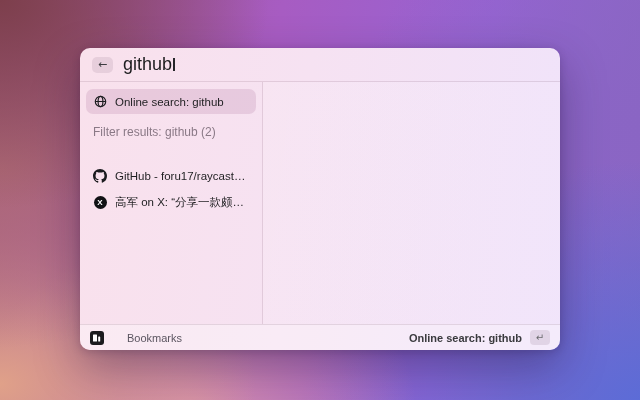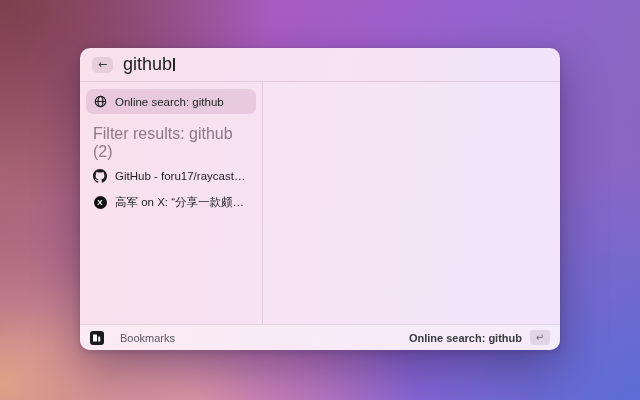--- a/index.html
+++ b/index.html
@@ -43,28 +43,28 @@
     padding:0 7px;color:#1f1f21;font-size:11.5px;white-space:nowrap;overflow:hidden;
   }
   .row.selected{background:rgba(151,78,128,.16);}
   .row + .row{margin-top:2px;}
   .row .ic{width:14px;height:14px;flex:0 0 14px;display:flex;align-items:center;justify-content:center;}
   .x-circle{
     width:13px;height:13px;border-radius:50%;background:#111114;color:#fff;
     display:flex;align-items:center;justify-content:center;
     font-size:8px;font-weight:bold;line-height:1;
   }
-  .section{margin:11px 0 2px;padding:0 7px;font-size:16px;color:#8a7986;}
+  .section{margin:11px 0 24px;padding:0 7px;font-size:12px;color:#8a7986;}
   .detail{flex:1;background:linear-gradient(97deg,rgba(255,255,255,.10),rgba(244,234,252,.25));}
   .footer{
     height:25px;display:flex;align-items:center;justify-content:space-between;
     padding:0 10px;border-top:1px solid rgba(70,30,60,.12);
     background:rgba(255,255,255,.30);
   }
-  .f-left{display:flex;align-items:center;gap:16px;font-size:11px;color:#5b5560;}
+  .f-left{display:flex;align-items:center;gap:23px;font-size:11px;color:#5b5560;}
   .f-right{display:flex;align-items:center;gap:8px;font-size:11px;font-weight:bold;color:#3a3a3e;}
   .enter-key{
     width:20px;height:15px;border-radius:4px;background:rgba(95,60,90,.13);
     display:flex;align-items:center;justify-content:center;
     font-size:10px;font-weight:normal;color:#6a6a6e;
     font-family:"DejaVu Sans",sans-serif;
   }
   .label{overflow:hidden;text-overflow:ellipsis;}
 </style>
 </head>

